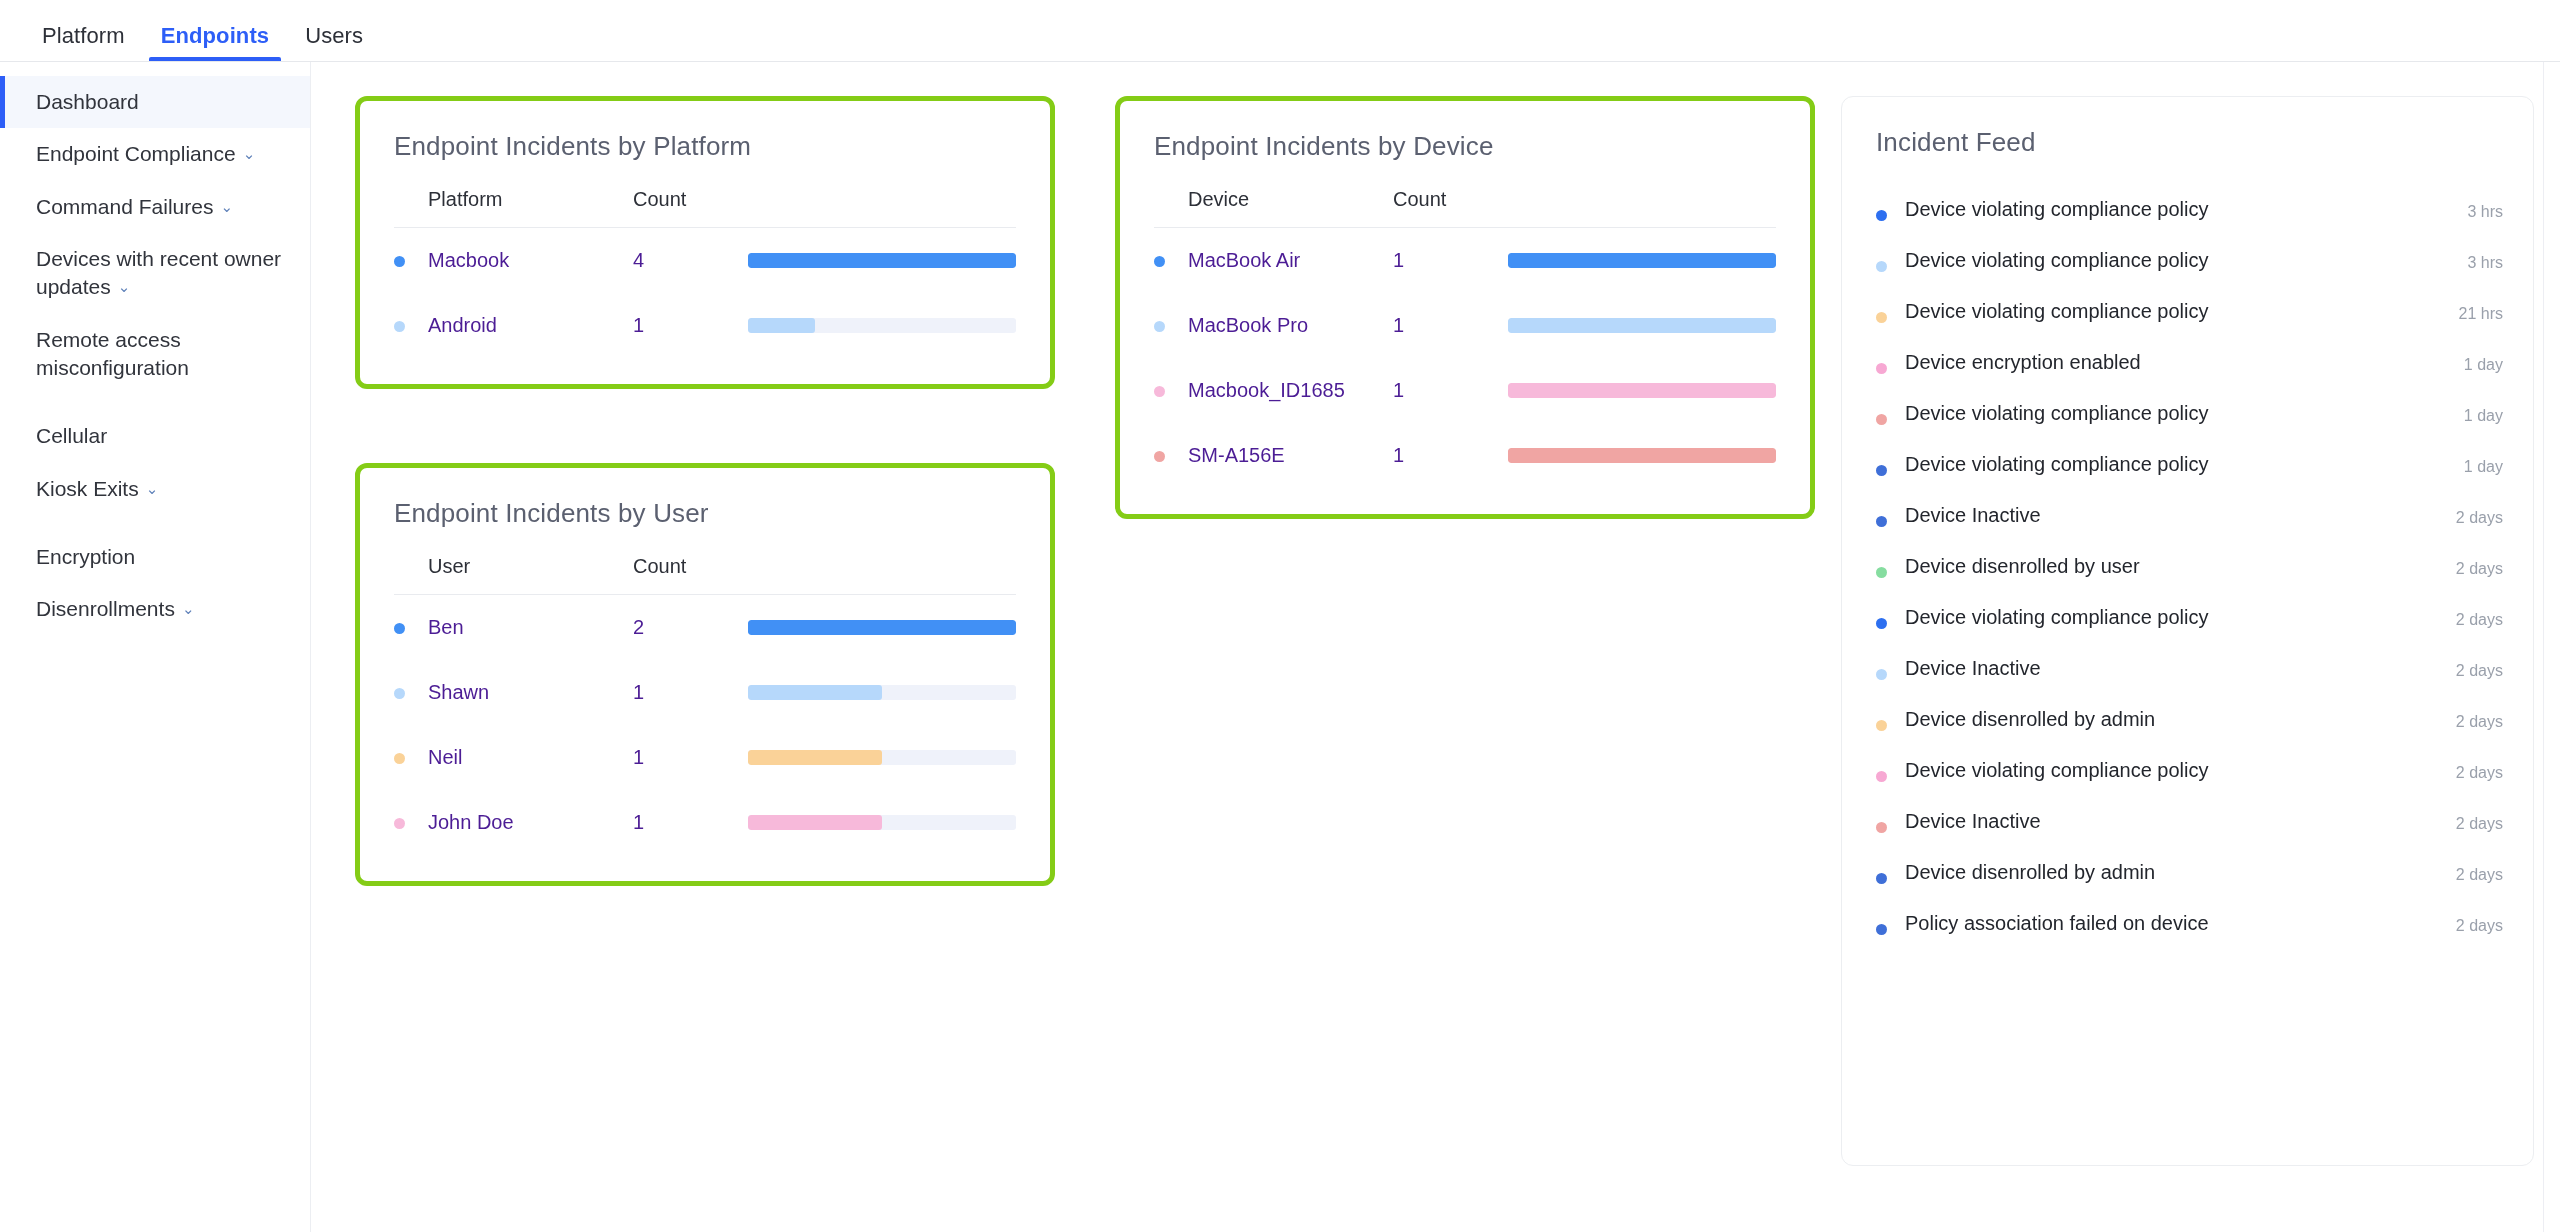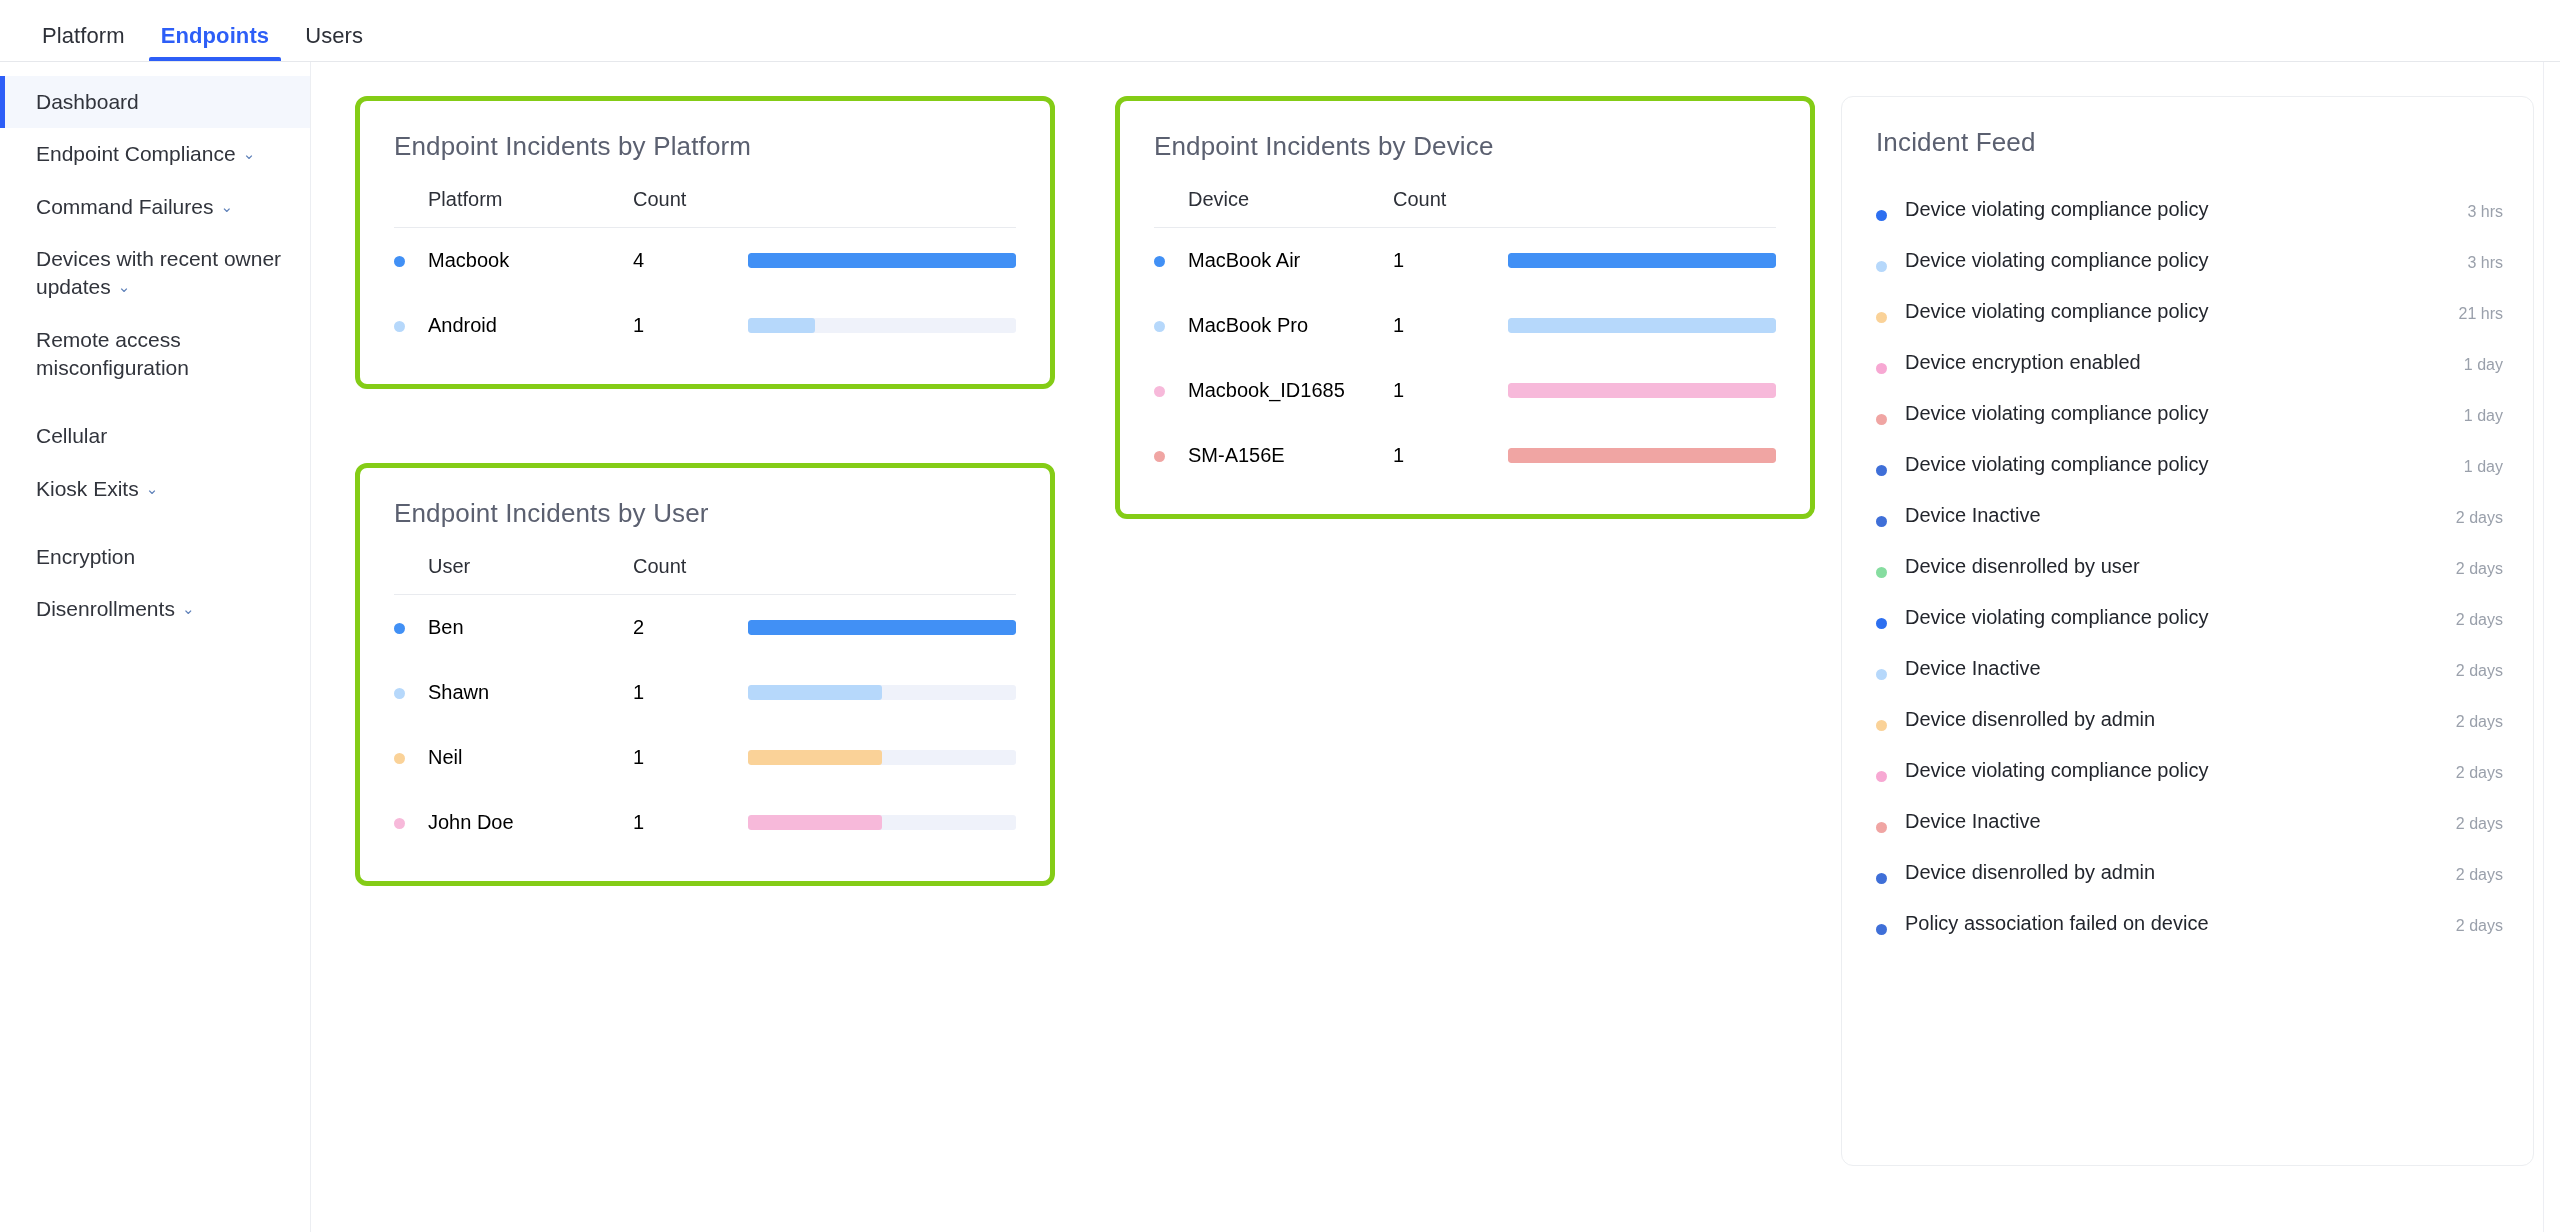--- a/index.html
+++ b/index.html
@@ -137,21 +137,21 @@
     padding: 0 0 16px 0;
     border-bottom: 1px solid #e9ebef;
   }
   .tbl th.c-dot { width: 34px; padding: 0; }
   .tbl th.c-label { width: 205px; }
   .tbl th.c-count { width: 115px; }
   .tbl th.c-bar { width: auto; }
 
   .tbl td {
     font-size: 20px;
-    color: #000000;
+    color: #4c1d95;
     padding: 21px 0;
     vertical-align: middle;
   }
   .tbl td.c-dot { padding-left: 0; }
 
   .dot {
     display: inline-block;
     width: 11px; height: 11px;
     border-radius: 50%;
     vertical-align: middle;

